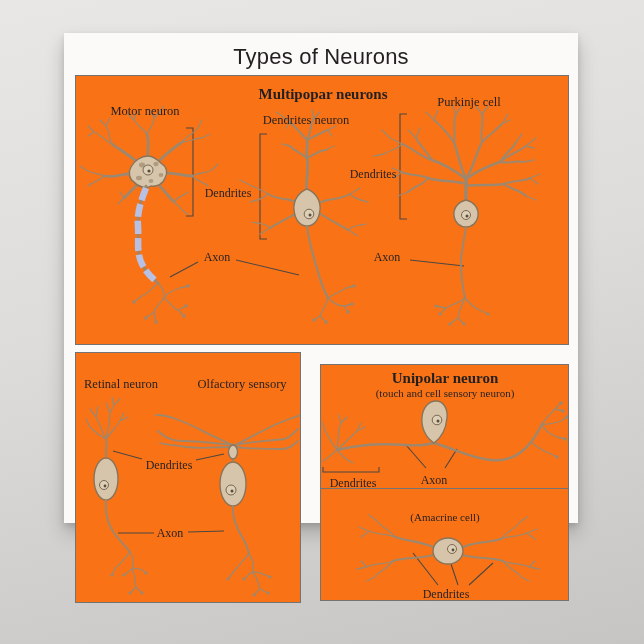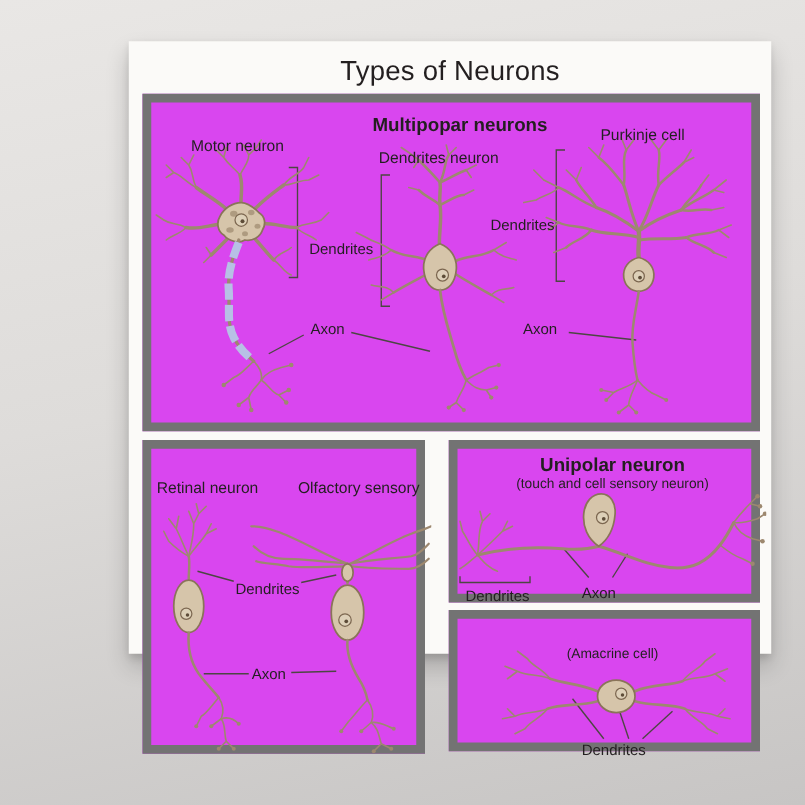--- a/index.html
+++ b/index.html
@@ -6,32 +6,31 @@
   body{
     width:644px;height:644px;overflow:hidden;
     font-family:"Liberation Sans","DejaVu Sans",sans-serif;
     background:linear-gradient(168deg,#e9e7e5 0%,#dedcda 45%,#c7c5c4 100%);
     position:relative;
   }
   .poster{
     position:absolute;left:64px;top:33px;width:514px;height:490px;
     background:#fbfaf8;
     box-shadow:0 10px 18px rgba(0,0,0,.20), 0 3px 6px rgba(0,0,0,.12);
-    margin-left:39px;
   }
   .poster-title{
     position:absolute;left:0;right:0;top:11px;text-align:center;
     font-size:22px;font-weight:400;color:#231f20;letter-spacing:.2px;
   }
   .panel{
-    position:absolute;border:7px solid #737373;background:#d946ef;box-sizing:border-box;
+    position:absolute;border:1px solid #737373;background:#f97316;box-sizing:border-box;font-family:Liberation Serif, serif;
   }
   .panel-multipolar{left:11px;top:42px;width:494px;height:270px;}
   .panel-bipolar{left:11px;top:319px;width:226px;height:251px;}
-  .panel-unipolar{left:256px;top:319px;width:249px;height:130px;}
+  .panel-unipolar{left:256px;top:331px;width:249px;height:130px;}
   .panel-anaxonic{left:256px;top:455px;width:249px;height:113px;}
   .panel svg{position:absolute;left:0;top:0;}
   .lbl{position:absolute;transform:translateX(-50%);white-space:nowrap;color:#231f20;}
   .heading{font-size:15px;font-weight:700;}
   .name{font-size:12.5px;}
   .sub{font-size:11px;}
   .tag{font-size:12px;}
   
   .branch{stroke:#9d886f;fill:none;stroke-linecap:round;stroke-linejoin:round;}
   .w1{stroke-width:2.8px;}

